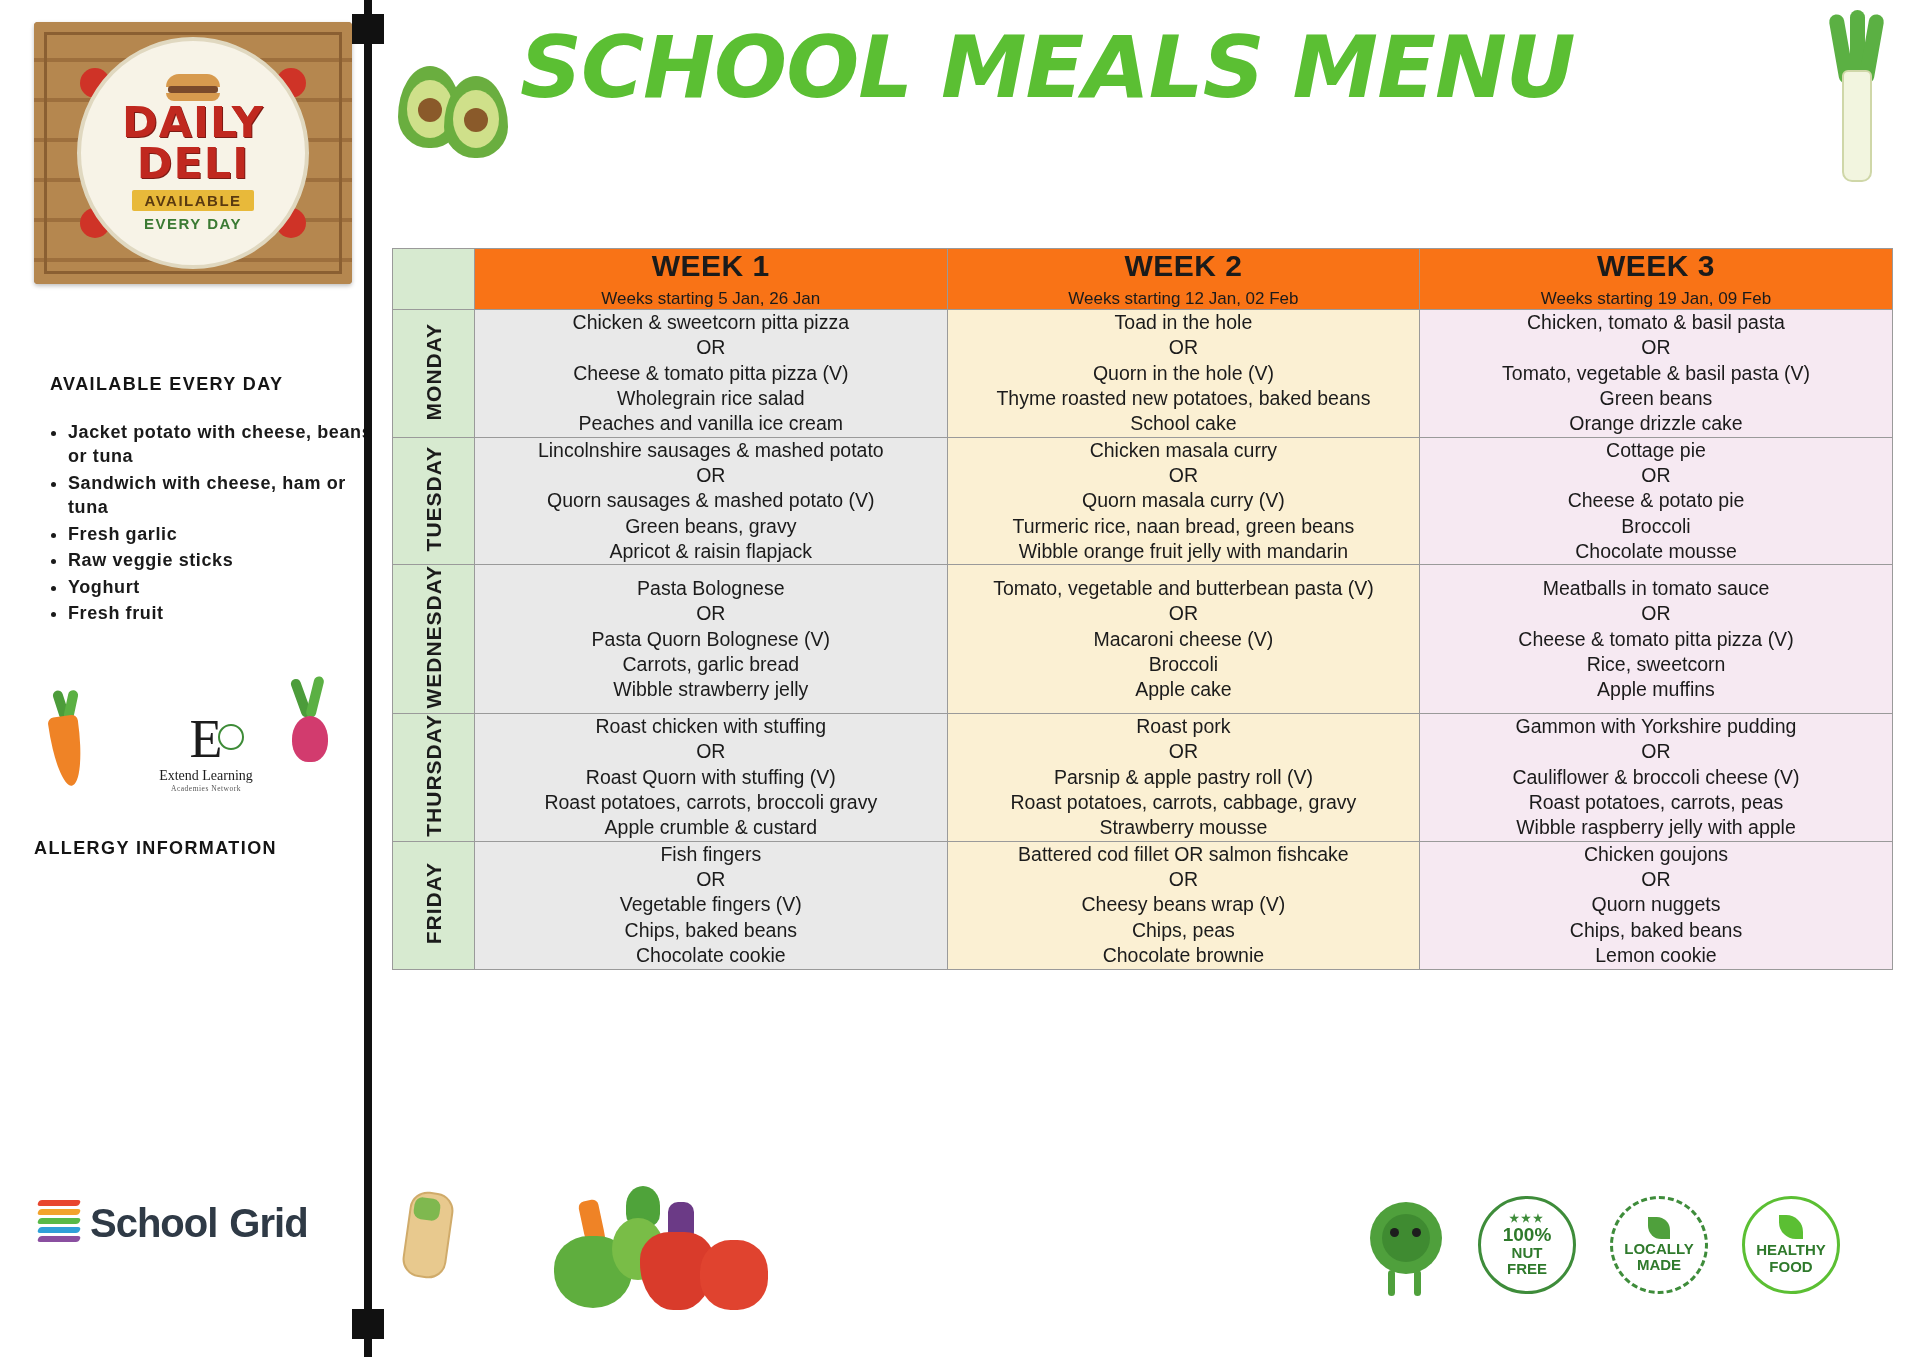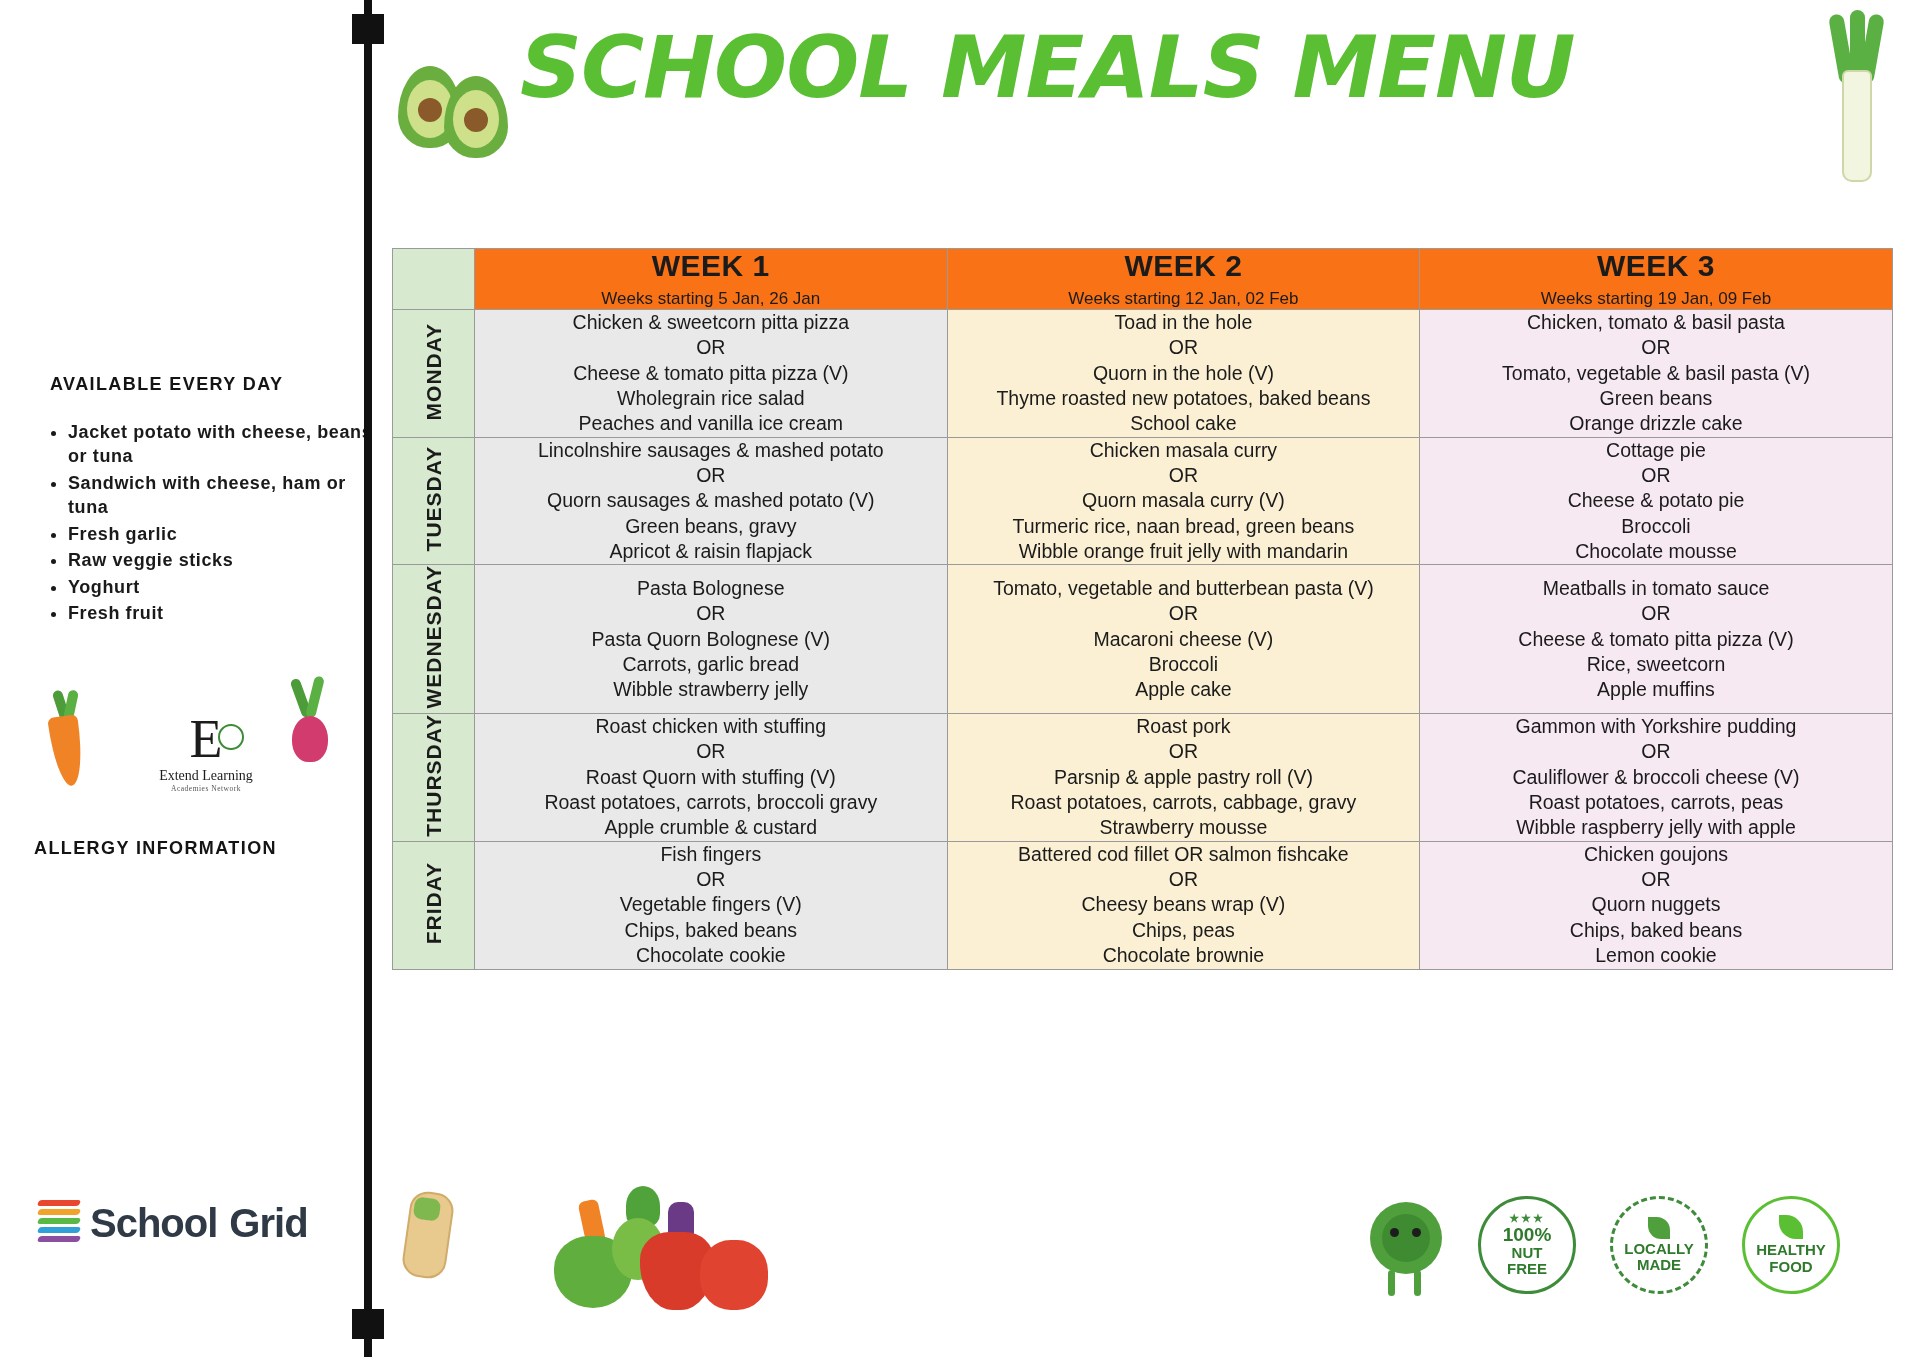--- a/index.html
+++ b/index.html
@@ -239,20 +239,41 @@
   #badge-local { left:1610px; top:1196px; border-style:dashed;}
   #badge-local .leafmark{width:22px;height:22px;background:#4fa03c;border-radius:0 60% 0 60%;margin-bottom:2px;}
   #badge-healthy { left:1742px; top:1196px; border-color:#5bbf33; }
   #badge-healthy .leafmark{width:24px;height:24px;background:#5bbf33;border-radius:0 70% 0 70%;margin-bottom:3px;}
 </style>
 </head>
 <body>
 
 <div id="left-column">
 
+  <div id="deli-poster">
+    <div class="planks"></div>
+    <div class="frame"></div>
+    <div class="deli-apple a1"></div>
+    <div class="deli-apple a2"></div>
+    <div class="deli-apple a3"></div>
+    <div class="deli-apple a4"></div>
+    <div class="deli-leaf l1"></div>
+    <div class="deli-leaf l2"></div>
+    <div id="deli-circle">
+      <div class="burger">
+        <span class="bun-top"></span>
+          <span class="patty"></span>
+          <span class="bun-bot"></span>
+      </div>
+      <div class="deli-title">DAILY</div>
+      <div class="deli-title">DELI</div>
+      <div class="deli-sub1">AVAILABLE</div>
+      <div class="deli-sub2">EVERY DAY</div>
+    </div>
+  </div>
 
   <div class="left-heading" id="avail-heading">AVAILABLE EVERY DAY</div>
 
   <ul id="avail-list">
     <li>Jacket potato with cheese, beans or tuna</li>
     <li>Sandwich with cheese, ham or tuna</li>
     <li>Fresh garlic</li>
     <li>Raw veggie sticks</li>
     <li>Yoghurt</li>
     <li>Fresh fruit</li>

